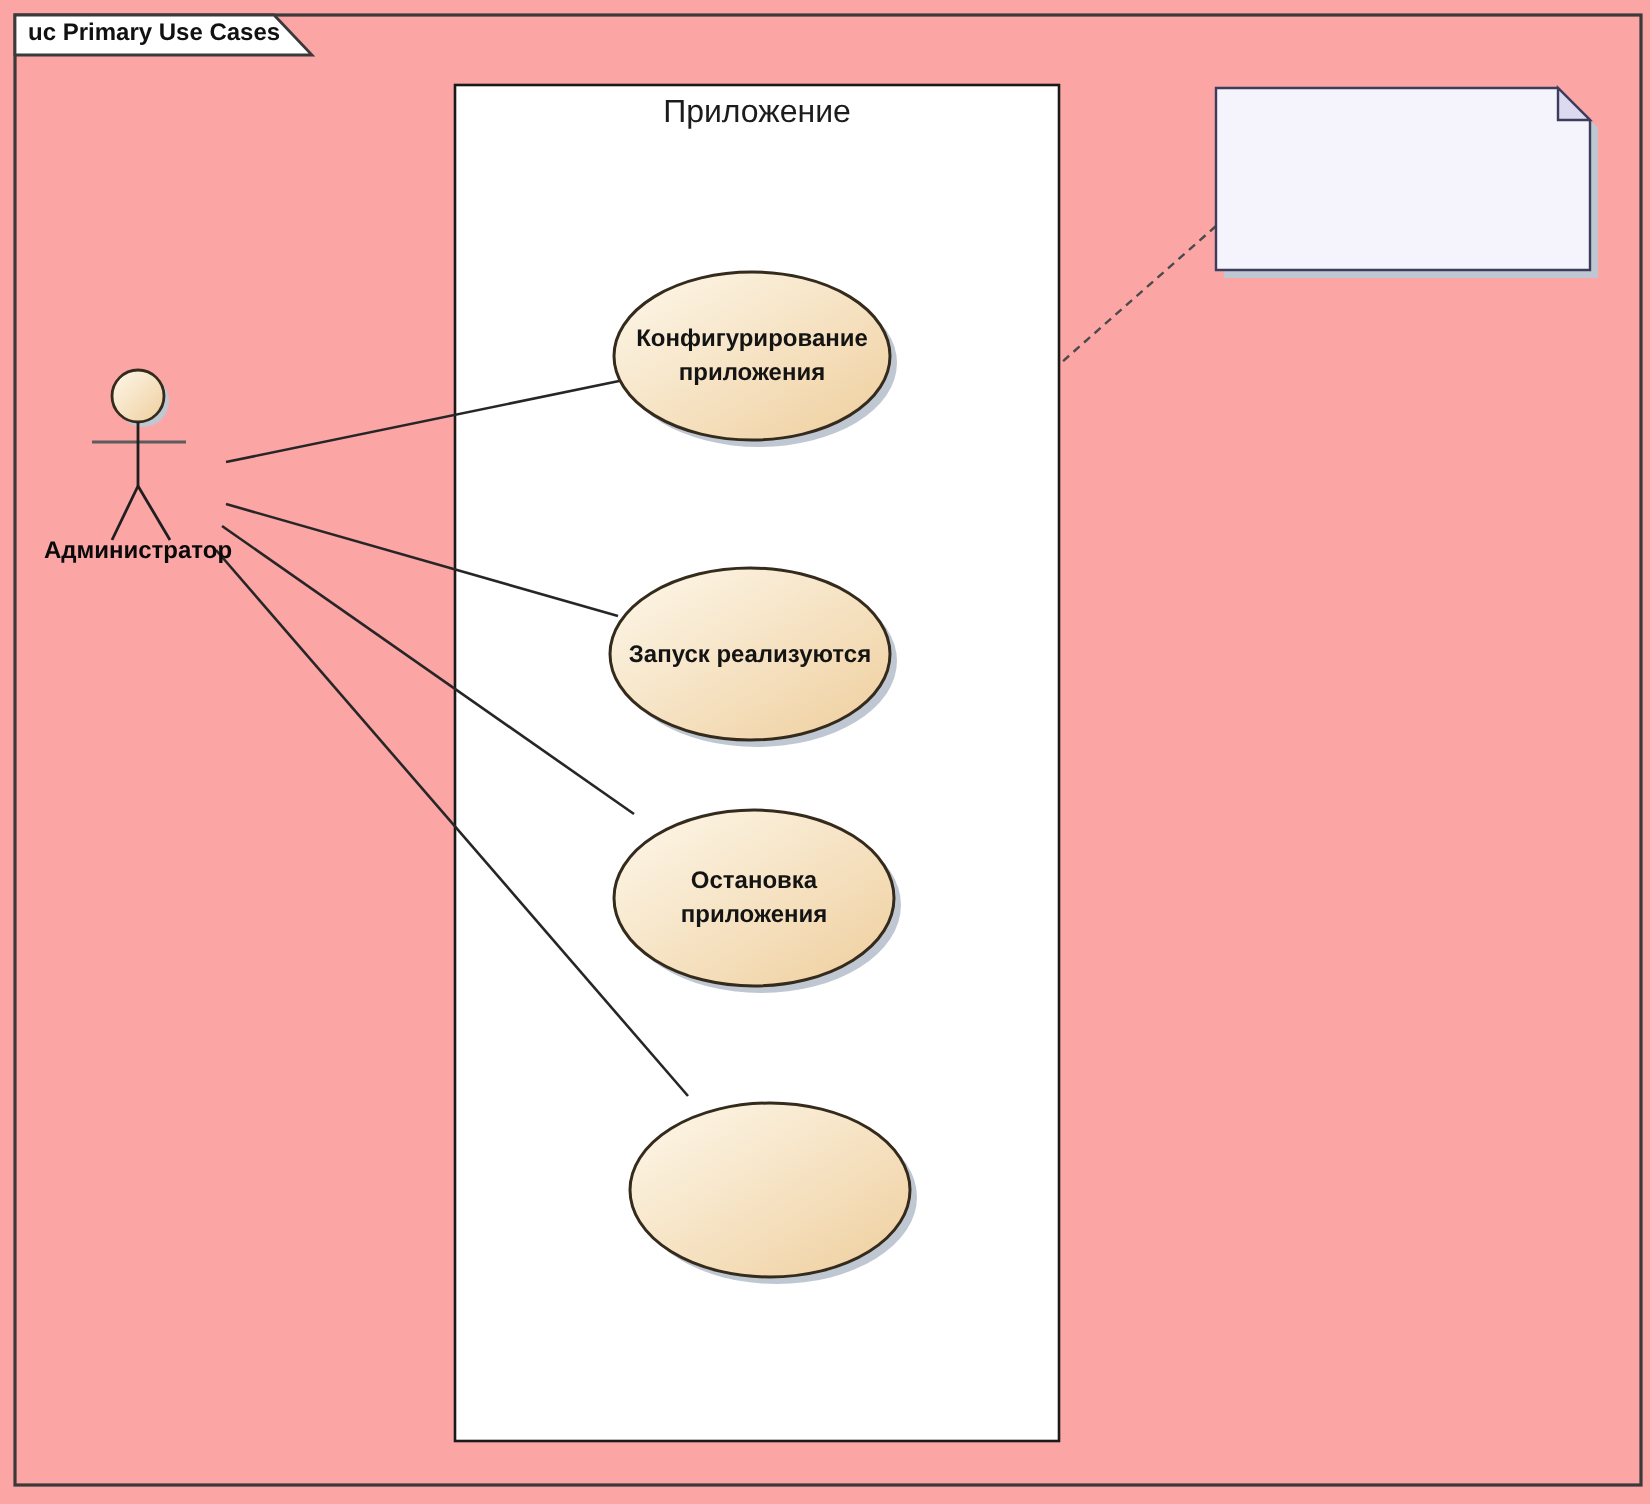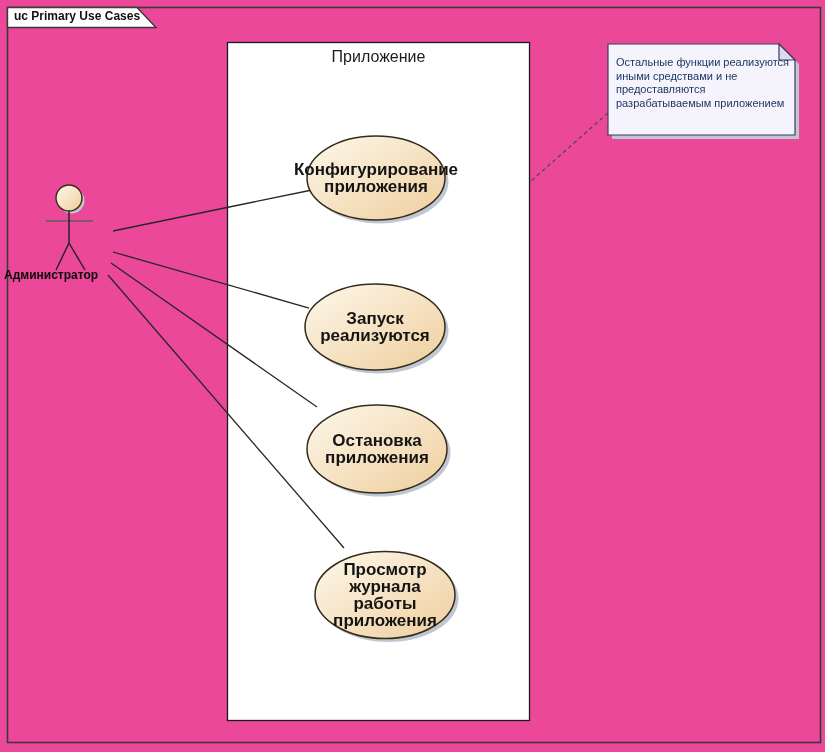--- a/index.html
+++ b/index.html
@@ -1,44 +1,44 @@
 <!DOCTYPE html>
 <html><head>
 <meta charset="utf-8">
 <style>
   html,body{margin:0;padding:0;background:#ffffff;}
   #canvas{
     position:relative;
     width:825px;height:752px;
-    background:#ec4899;
+    background:#fca5a5;
     font-family:"Liberation Sans", sans-serif;
     overflow:hidden;
   }
   #shapes{position:absolute;left:0;top:0;}
   .lbl{
     position:absolute;
     display:flex;align-items:center;justify-content:center;
     text-align:center;
     white-space:pre-line;
     color:#000;
     pointer-events:none;
   }
-  .uc-label{font-size:17px;font-weight:bold;line-height:17px;color:#141414;}
+  .uc-label{font-size:12px;font-weight:bold;line-height:17px;color:#141414;}
   .frame-title{
     position:absolute;left:14px;top:9px;
     font-size:12px;font-weight:bold;color:#111;
     white-space:nowrap;
   }
   .boundary-title{
     position:absolute;left:227px;top:48px;width:303px;
     text-align:center;font-size:16px;color:#1c1c1c;
   }
   .actor-label{
     position:absolute;left:4px;top:268px;width:130px;
-    font-size:12px;font-weight:bold;color:#0a0a0a;
+    text-align:center;font-size:12px;font-weight:bold;color:#0a0a0a;
   }
   .note-text{
     position:absolute;left:616px;top:56px;width:176px;
     font-size:11px;line-height:13.5px;
     color:#1F3864;
     white-space:pre-line;
   }
 </style>
 </head>
 <body>
@@ -109,23 +109,17 @@
   <div class="boundary-title">Приложение</div>
 
   <div class="lbl uc-label" style="left:306px;top:150px;width:140px;height:56px;">Конфигурирование
 приложения</div>
 
   <div class="lbl uc-label" style="left:305px;top:299px;width:140px;height:56px;">Запуск реализуются</div>
 
   <div class="lbl uc-label" style="left:307px;top:421px;width:140px;height:56px;text-align:center;">Остановка
 приложения</div>
 
-  <div class="lbl uc-label" style="left:315px;top:567px;width:140px;height:56px;">Просмотр журнала
-работы приложения</div>
 
   <div class="actor-label">Администратор</div>
 
-  <div class="note-text">Остальные функции реализуются
-иными средствами и не
-предоставляются
-разрабатываемым приложением</div>
 
 </div>
 
 </body></html>

